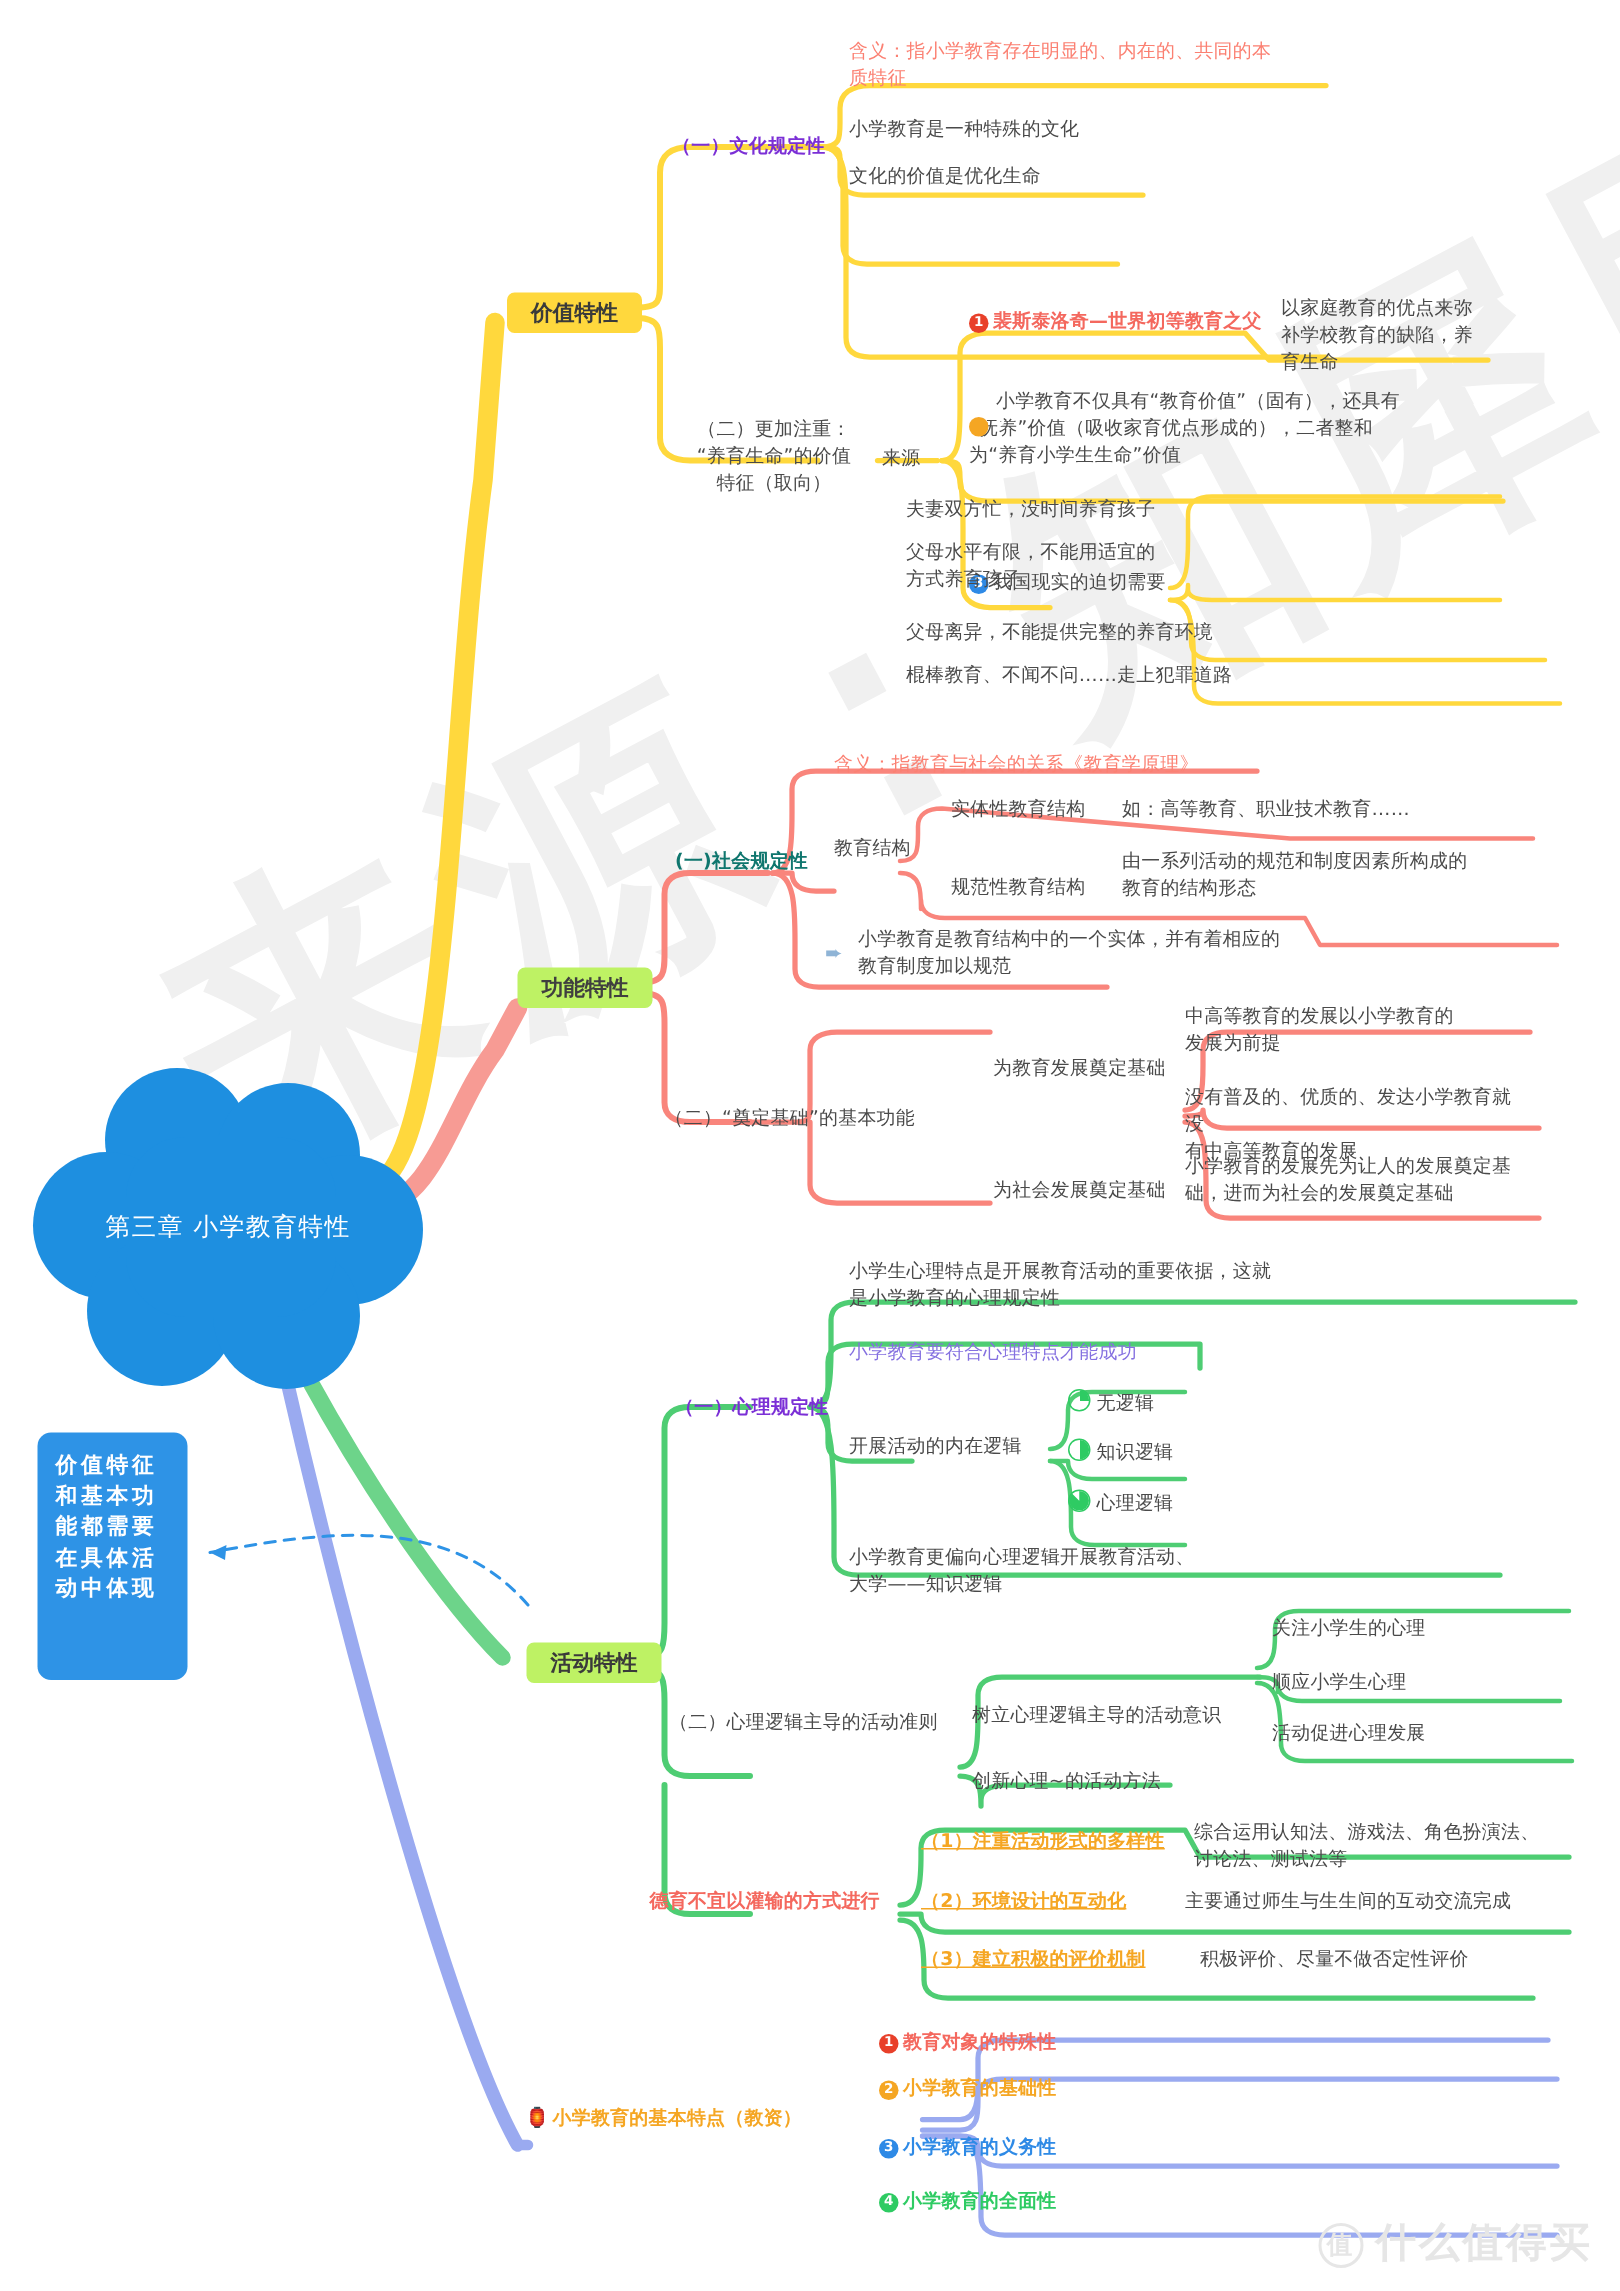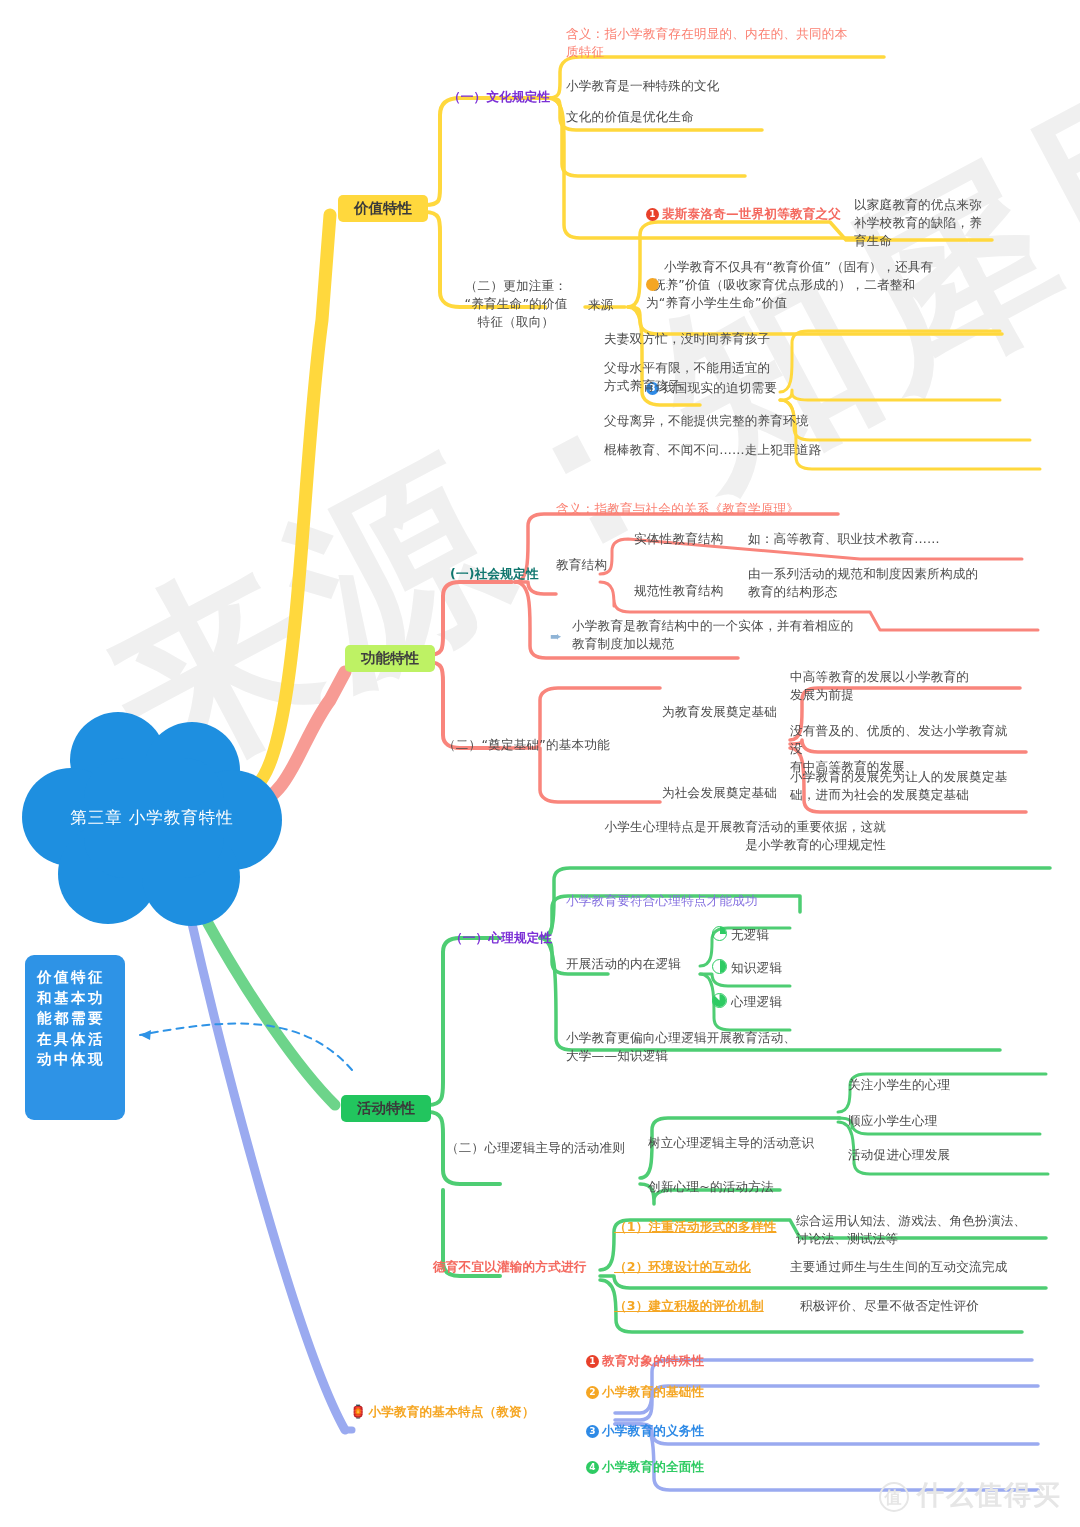--- a/index.html
+++ b/index.html
@@ -38,21 +38,21 @@
     background:#2e93e6;border-radius:9px;color:#fff;
     font-size:14.5px;font-weight:bold;line-height:20.5px;letter-spacing:2.5px;
     padding:12px 10px 0 12px;box-sizing:border-box;
   }
 
   
   .chip{position:absolute;border-radius:5px;padding:4px 16px;font-size:14.5px;
         font-weight:bold;white-space:nowrap;color:#3a3a3a;}
   .chip.yellow{background:#ffd83d;}
   .chip.pink{background:#bef264;color:#3f3f3f;}
-  .chip.green{background:#22c55e;}
+  .chip.green{background:#bef264;margin-left:10px;}
 
   
   .n{position:absolute;font-size:12.6px;line-height:18px;white-space:pre-line;
      color:#4a4a4a;letter-spacing:.2px;}
   .n.purple{color:#7b2fd6;font-weight:bold;}
   .n.red{color:#f4685e;font-weight:bold;}
   .n.redline{color:#fb8072;}
   .n.orange{color:#f5a623;font-weight:bold;}
   .n.ul{text-decoration:underline;text-decoration-thickness:1px;}
 
@@ -234,21 +234,21 @@
   <div class="n" style="left:662px;top:703px;">为教育发展奠定基础</div>
   <div class="n" style="left:790px;top:668px;width:190px;">中高等教育的发展以小学教育的
 发展为前提</div>
   <div class="n" style="left:790px;top:722px;width:230px;">没有普及的、优质的、发达小学教育就没
 有中高等教育的发展</div>
   <div class="n" style="left:662px;top:784px;">为社会发展奠定基础</div>
   <div class="n" style="left:790px;top:768px;width:232px;">小学教育的发展先为让人的发展奠定基
 础，进而为社会的发展奠定基础</div>
 
   <div class="n purple" style="left:450px;top:929px;">（一）心理规定性</div>
-  <div class="n" style="left:566px;top:818px;width:320px;text-align:right;">小学生心理特点是开展教育活动的重要依据，这就
+  <div class="n" style="left:566px;top:838px;width:320px;">小学生心理特点是开展教育活动的重要依据，这就
 是小学教育的心理规定性</div>
   <div class="n purple" style="left:566px;top:892px;font-weight:normal;color:#8470e0;">小学教育要符合心理特点才能成功</div>
 
   <div class="n" style="left:566px;top:955px;">开展活动的内在逻辑</div>
   <div class="n" style="left:712px;top:926px;"><span class="pie p25"><i></i></span><span>无逻辑</span></div>
   <div class="n" style="left:712px;top:959px;"><span class="pie p50"><i></i></span><span>知识逻辑</span></div>
   <div class="n" style="left:712px;top:993px;"><span class="pie p75"><i></i></span><span>心理逻辑</span></div>
 
   <div class="n" style="left:566px;top:1029px;width:310px;">小学教育更偏向心理逻辑开展教育活动、
 大学——知识逻辑</div>

